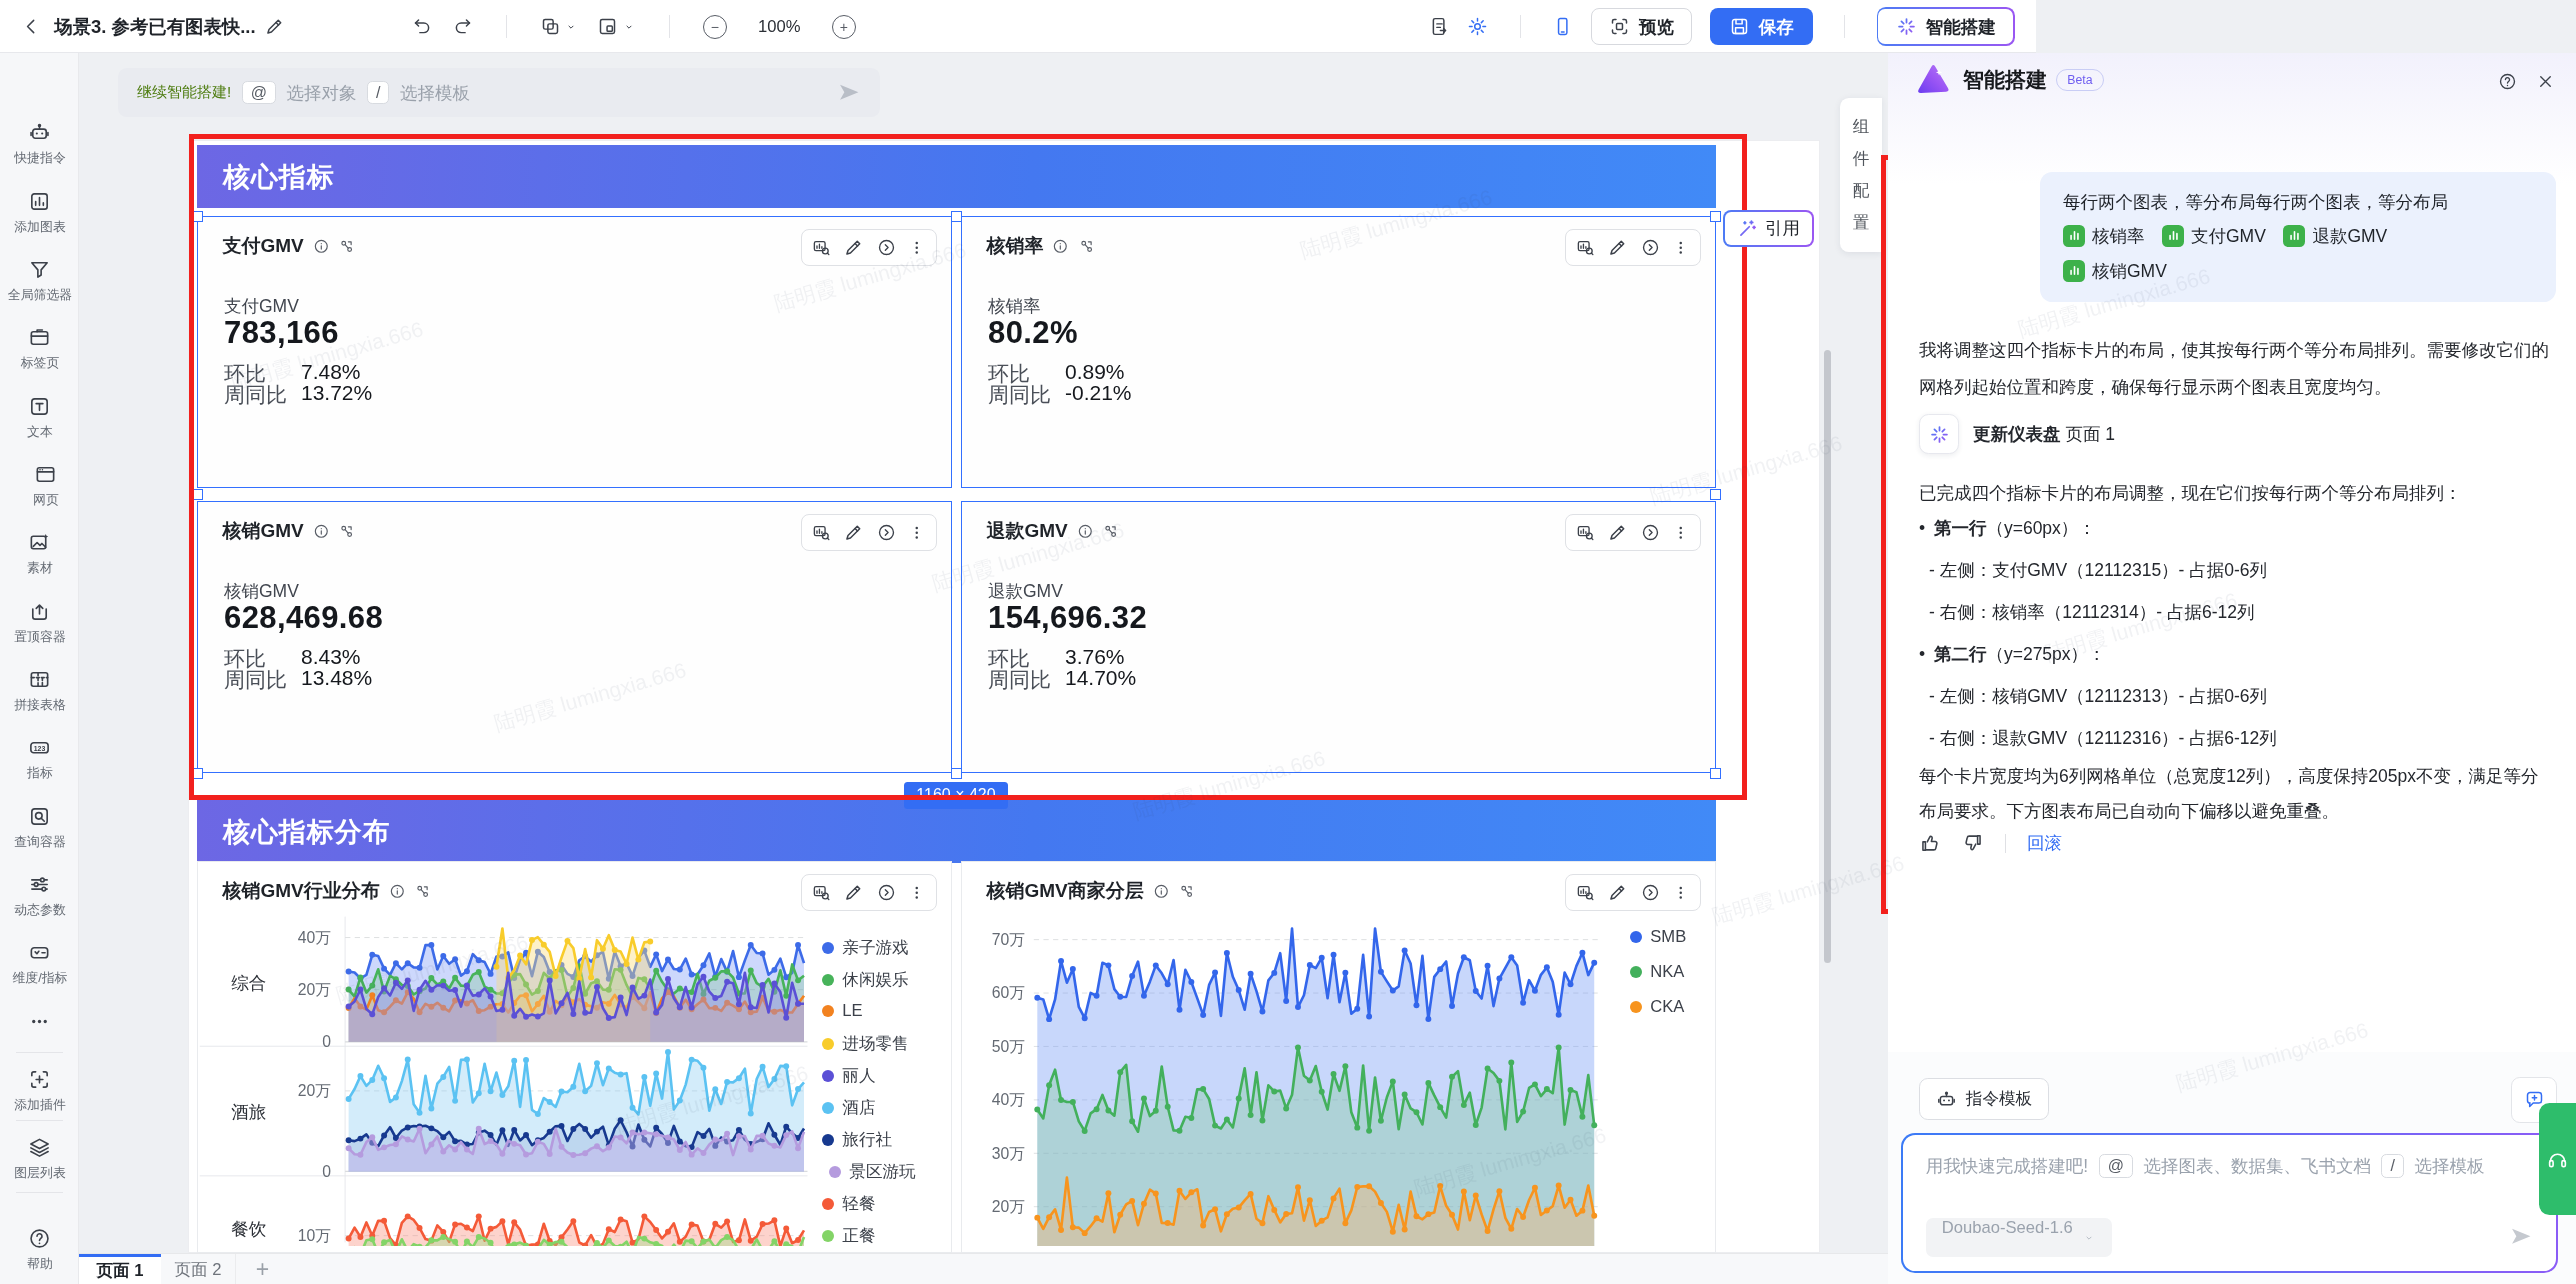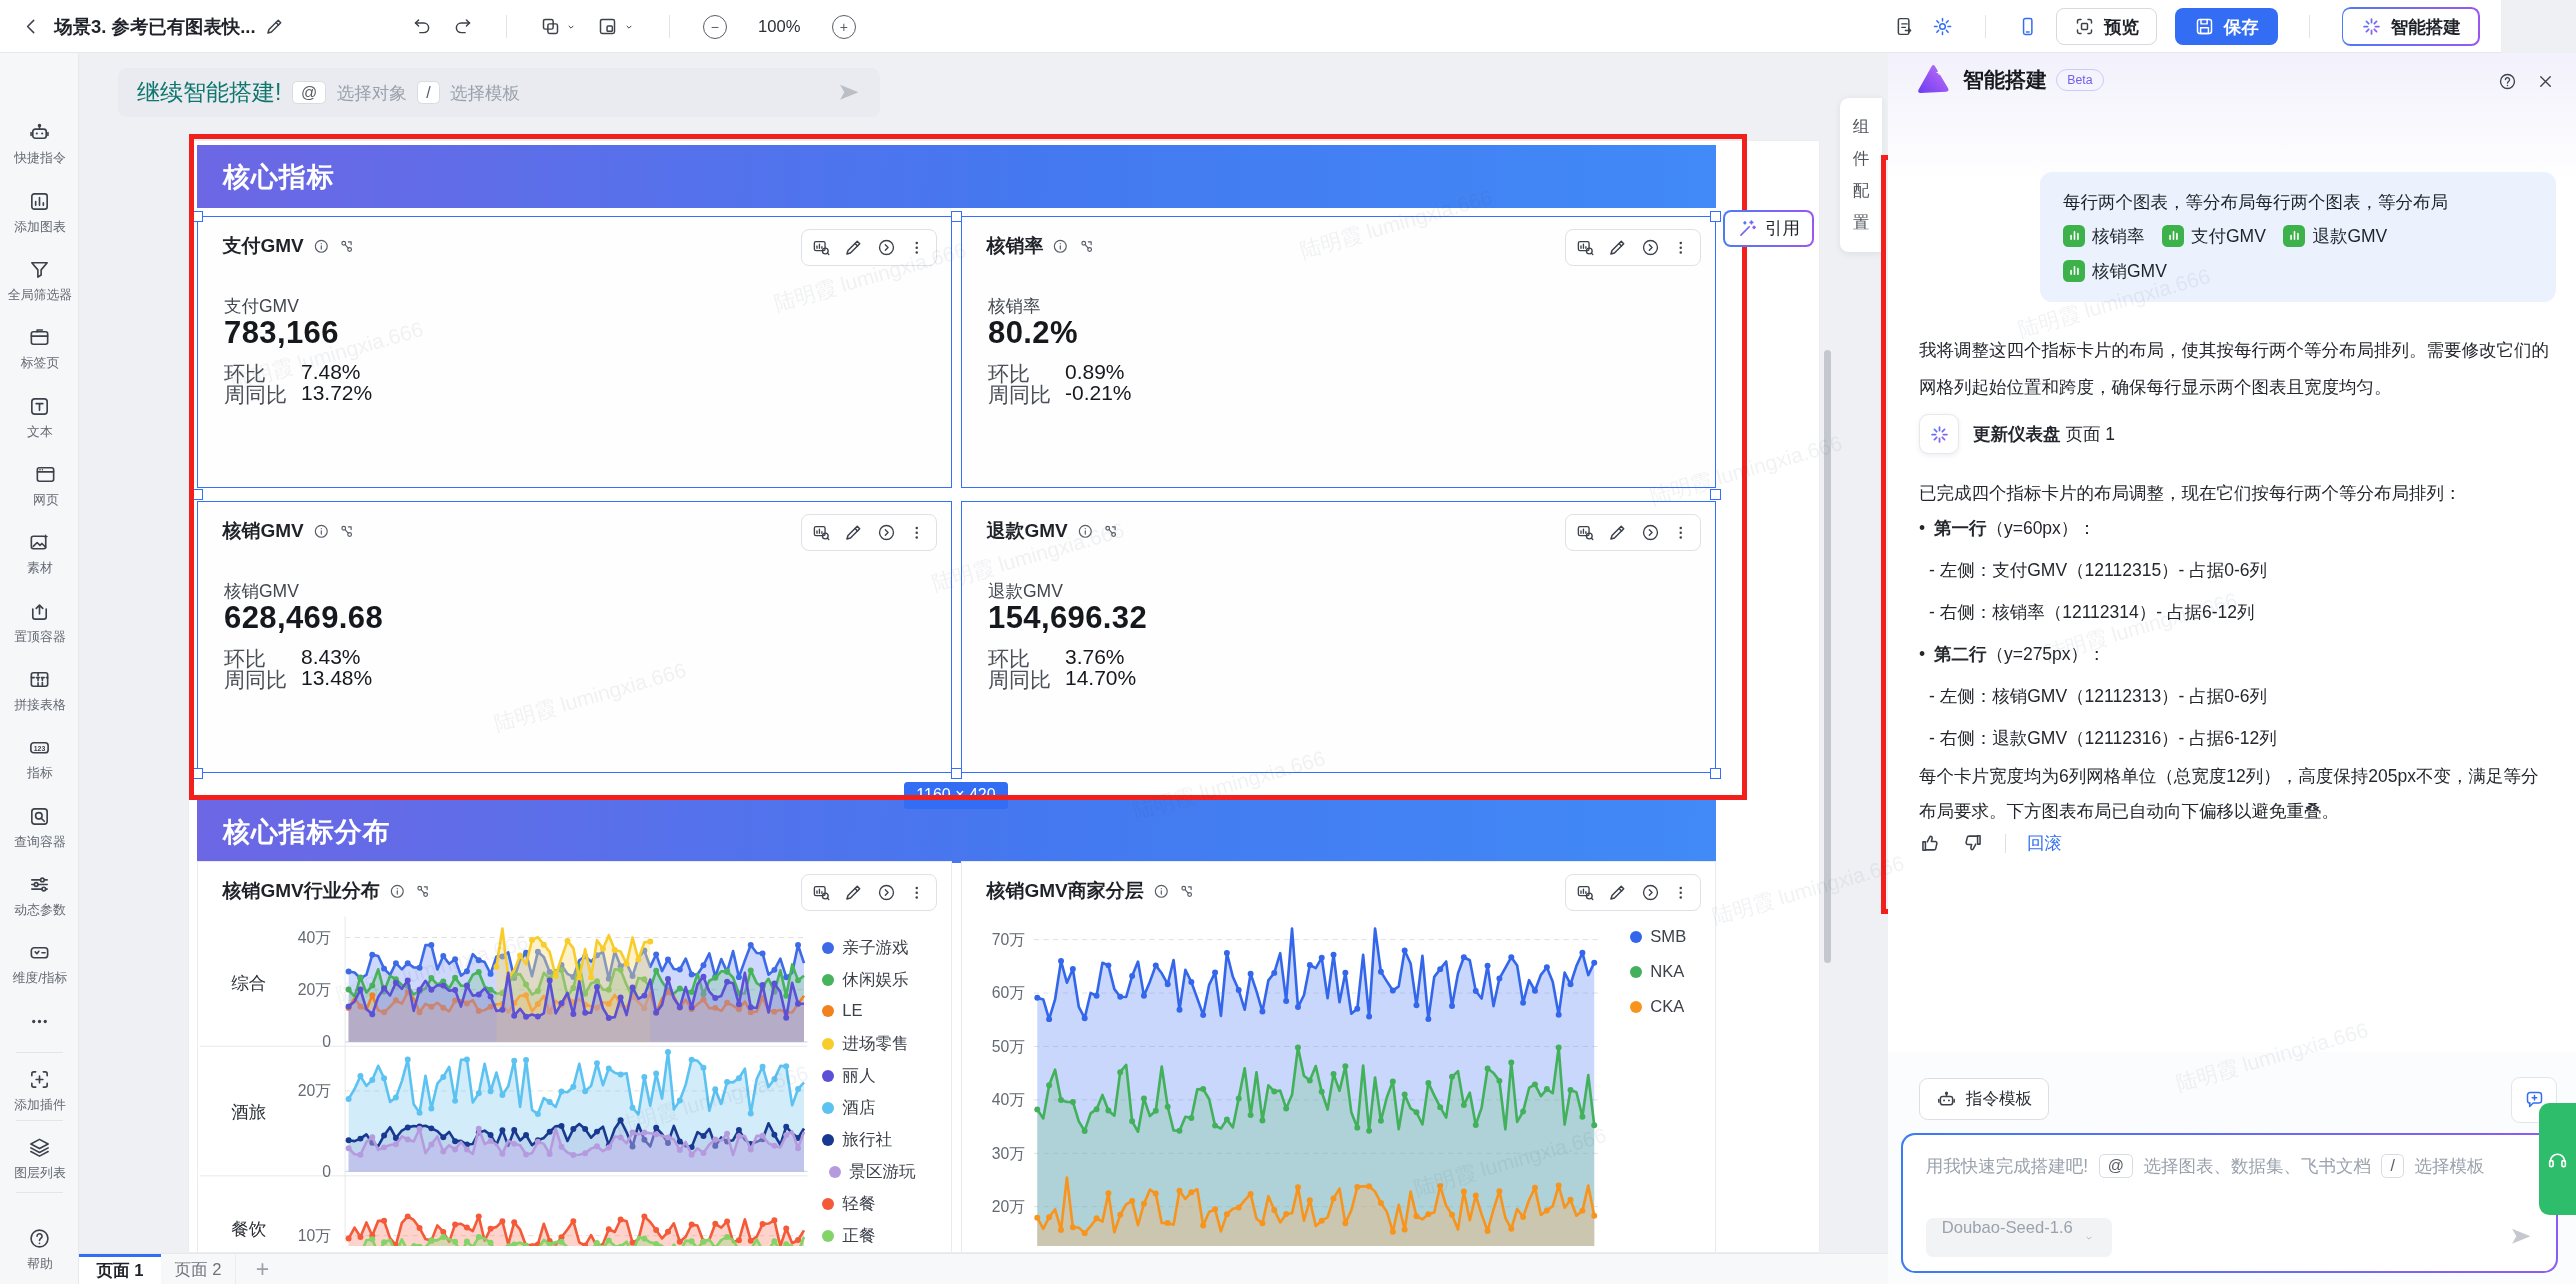--- a/index.html
+++ b/index.html
@@ -4,41 +4,41 @@
 <style>
   html,body{margin:0;padding:0;background:#dfe1e6;}
   *{box-sizing:border-box;}
   body{font-family:"Liberation Sans","DejaVu Sans",sans-serif;color:#1f2329;}
   #stage{position:relative;width:2576px;height:1284px;background:#eef0f3;overflow:hidden;}
   .abs{position:absolute;}
   svg{display:block;}
   .ic{display:inline-flex;align-items:center;justify-content:center;color:#3c414a;}
 
   
-  #topbar{left:0;top:0;width:2501px;height:53px;background:#fff;border-bottom:0.9px solid #e7e8ec;z-index:40;}
+  #topbar{left:0;top:0;width:2036px;height:53px;background:#fff;border-bottom:0.9px solid #e7e8ec;z-index:40;}
   #topbar .row{position:absolute;top:0;height:53px;display:flex;align-items:center;}
   .tb-title{font-size:18.4px;font-weight:bold;color:#1f2329;margin:0 8.8px 0 12.3px;}
   .tb-div{width:0.9px;height:23px;background:#e3e4e8;margin:0 14px;}
   .zoom-circle{width:24px;height:24px;border:1.4px solid #585d66;border-radius:50%;display:flex;align-items:center;justify-content:center;color:#585d66;}
   .zoom-pct{font-size:16.6px;color:#2b2f36;margin:0 12.3px;}
   .btn-outline{display:flex;align-items:center;gap:8.8px;height:37px;padding:0 17.5px;border:0.9px solid #d7d9de;border-radius:8px;background:#fff;font-size:17.5px;font-weight:bold;color:#1f2329;}
   .btn-blue{display:flex;align-items:center;gap:8.8px;height:37px;padding:0 19px;border-radius:8px;background:#336DF4;font-size:17.5px;font-weight:bold;color:#fff;}
   .grad-wrap{background:linear-gradient(90deg,#4d7bf5,#9a57f2);padding:1.8px;border-radius:8.8px;}
   .grad-inner{display:flex;align-items:center;gap:8.8px;height:35px;padding:0 17.5px;border-radius:7px;background:#fff;font-size:17.5px;font-weight:bold;color:#1f2329;}
 
   
   #sidebar{left:0;top:53px;width:79px;height:1232px;background:#f6f7f9;border-right:0.9px solid #e8e9ec;z-index:30;}
   .sb-item{position:absolute;left:0;width:79px;display:flex;flex-direction:column;align-items:center;gap:5.3px;color:#2e333b;}
   .sb-item .lb{font-size:14px;color:#646a73;white-space:nowrap;transform:scale(.92);}
   .sb-div{position:absolute;left:16px;width:47px;height:0.9px;background:#e4e5e9;}
 
   
   #dashboard{left:188px;top:140px;width:1632px;height:1113px;background:#fff;border:0.9px solid #ecedf0;}
   #prompt-bar{left:118px;top:68px;width:762px;height:49px;background:#e9ebf0;border-radius:8.8px;display:flex;align-items:center;padding:0 19px;gap:10.5px;z-index:5;}
-  #prompt-bar .lead{font-size:23px;color:#0f766e;}
+  #prompt-bar .lead{font-size:15px;color:#4d7c0f;}
   .chip-key{background:#fff;border:0.9px solid #d8dbe0;border-radius:5.3px;padding:1.8px 8px;font-size:16px;color:#575c64;}
   .ghost{font-size:17.5px;color:#9aa1ab;}
   .banner{position:absolute;height:63px;background:linear-gradient(92deg,#6d67e4 0%,#4478f0 55%,#418af7 100%);color:#fff;display:flex;align-items:center;padding:0 26px;font-size:27px;font-weight:bold;letter-spacing:0.9px;}
   .red-box{position:absolute;border:5.3px solid #f2201d;z-index:24;pointer-events:none;}
 
   .metric-card{position:absolute;width:755px;height:272px;background:#fefefe;border:1.4px solid #3370ff;z-index:6;}
   .chart-card{position:absolute;width:755px;height:392px;background:#fff;border:0.9px solid #e9ebee;z-index:6;overflow:hidden;}
   .card-title-row{position:absolute;left:24.5px;top:16px;display:flex;align-items:center;gap:8.8px;}
   .card-title{font-size:19px;font-weight:bold;color:#1f2329;white-space:nowrap;}
   .card-toolbar{position:absolute;top:12.3px;right:14px;height:37px;border:0.9px solid #dfe1e5;border-radius:8px;background:#fff;display:flex;align-items:center;gap:12.3px;padding:0 10.5px;color:#4a4f58;}

